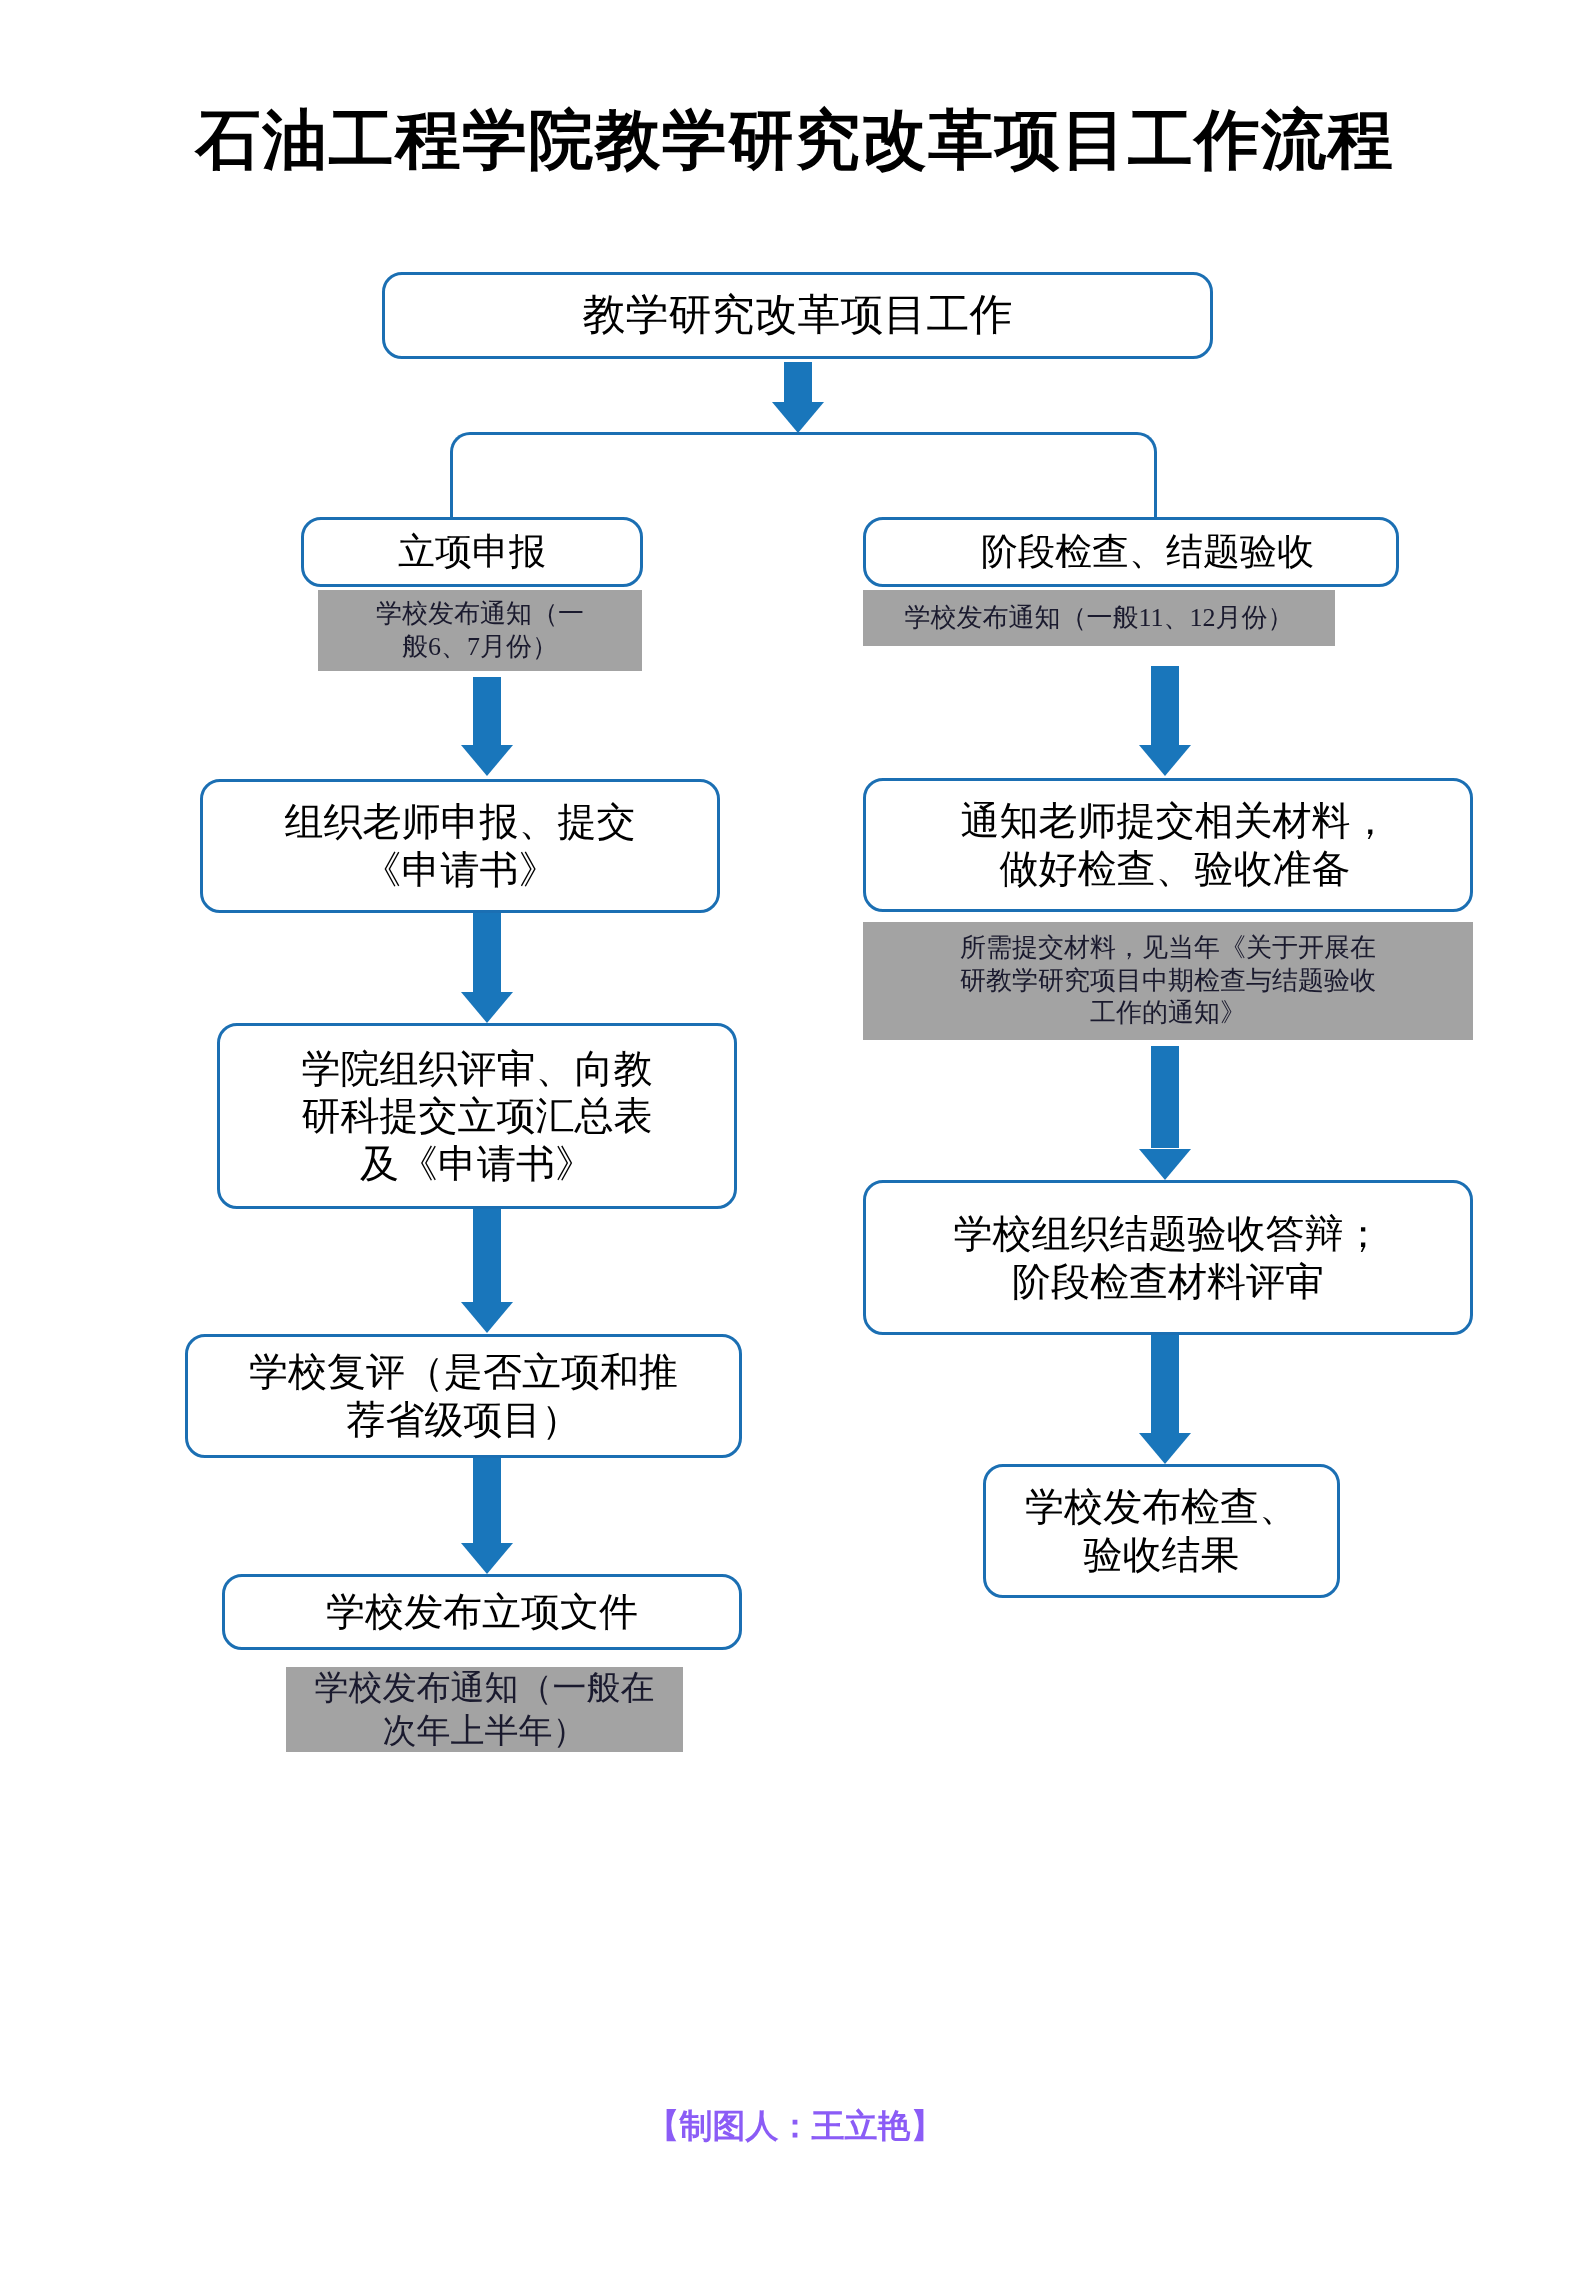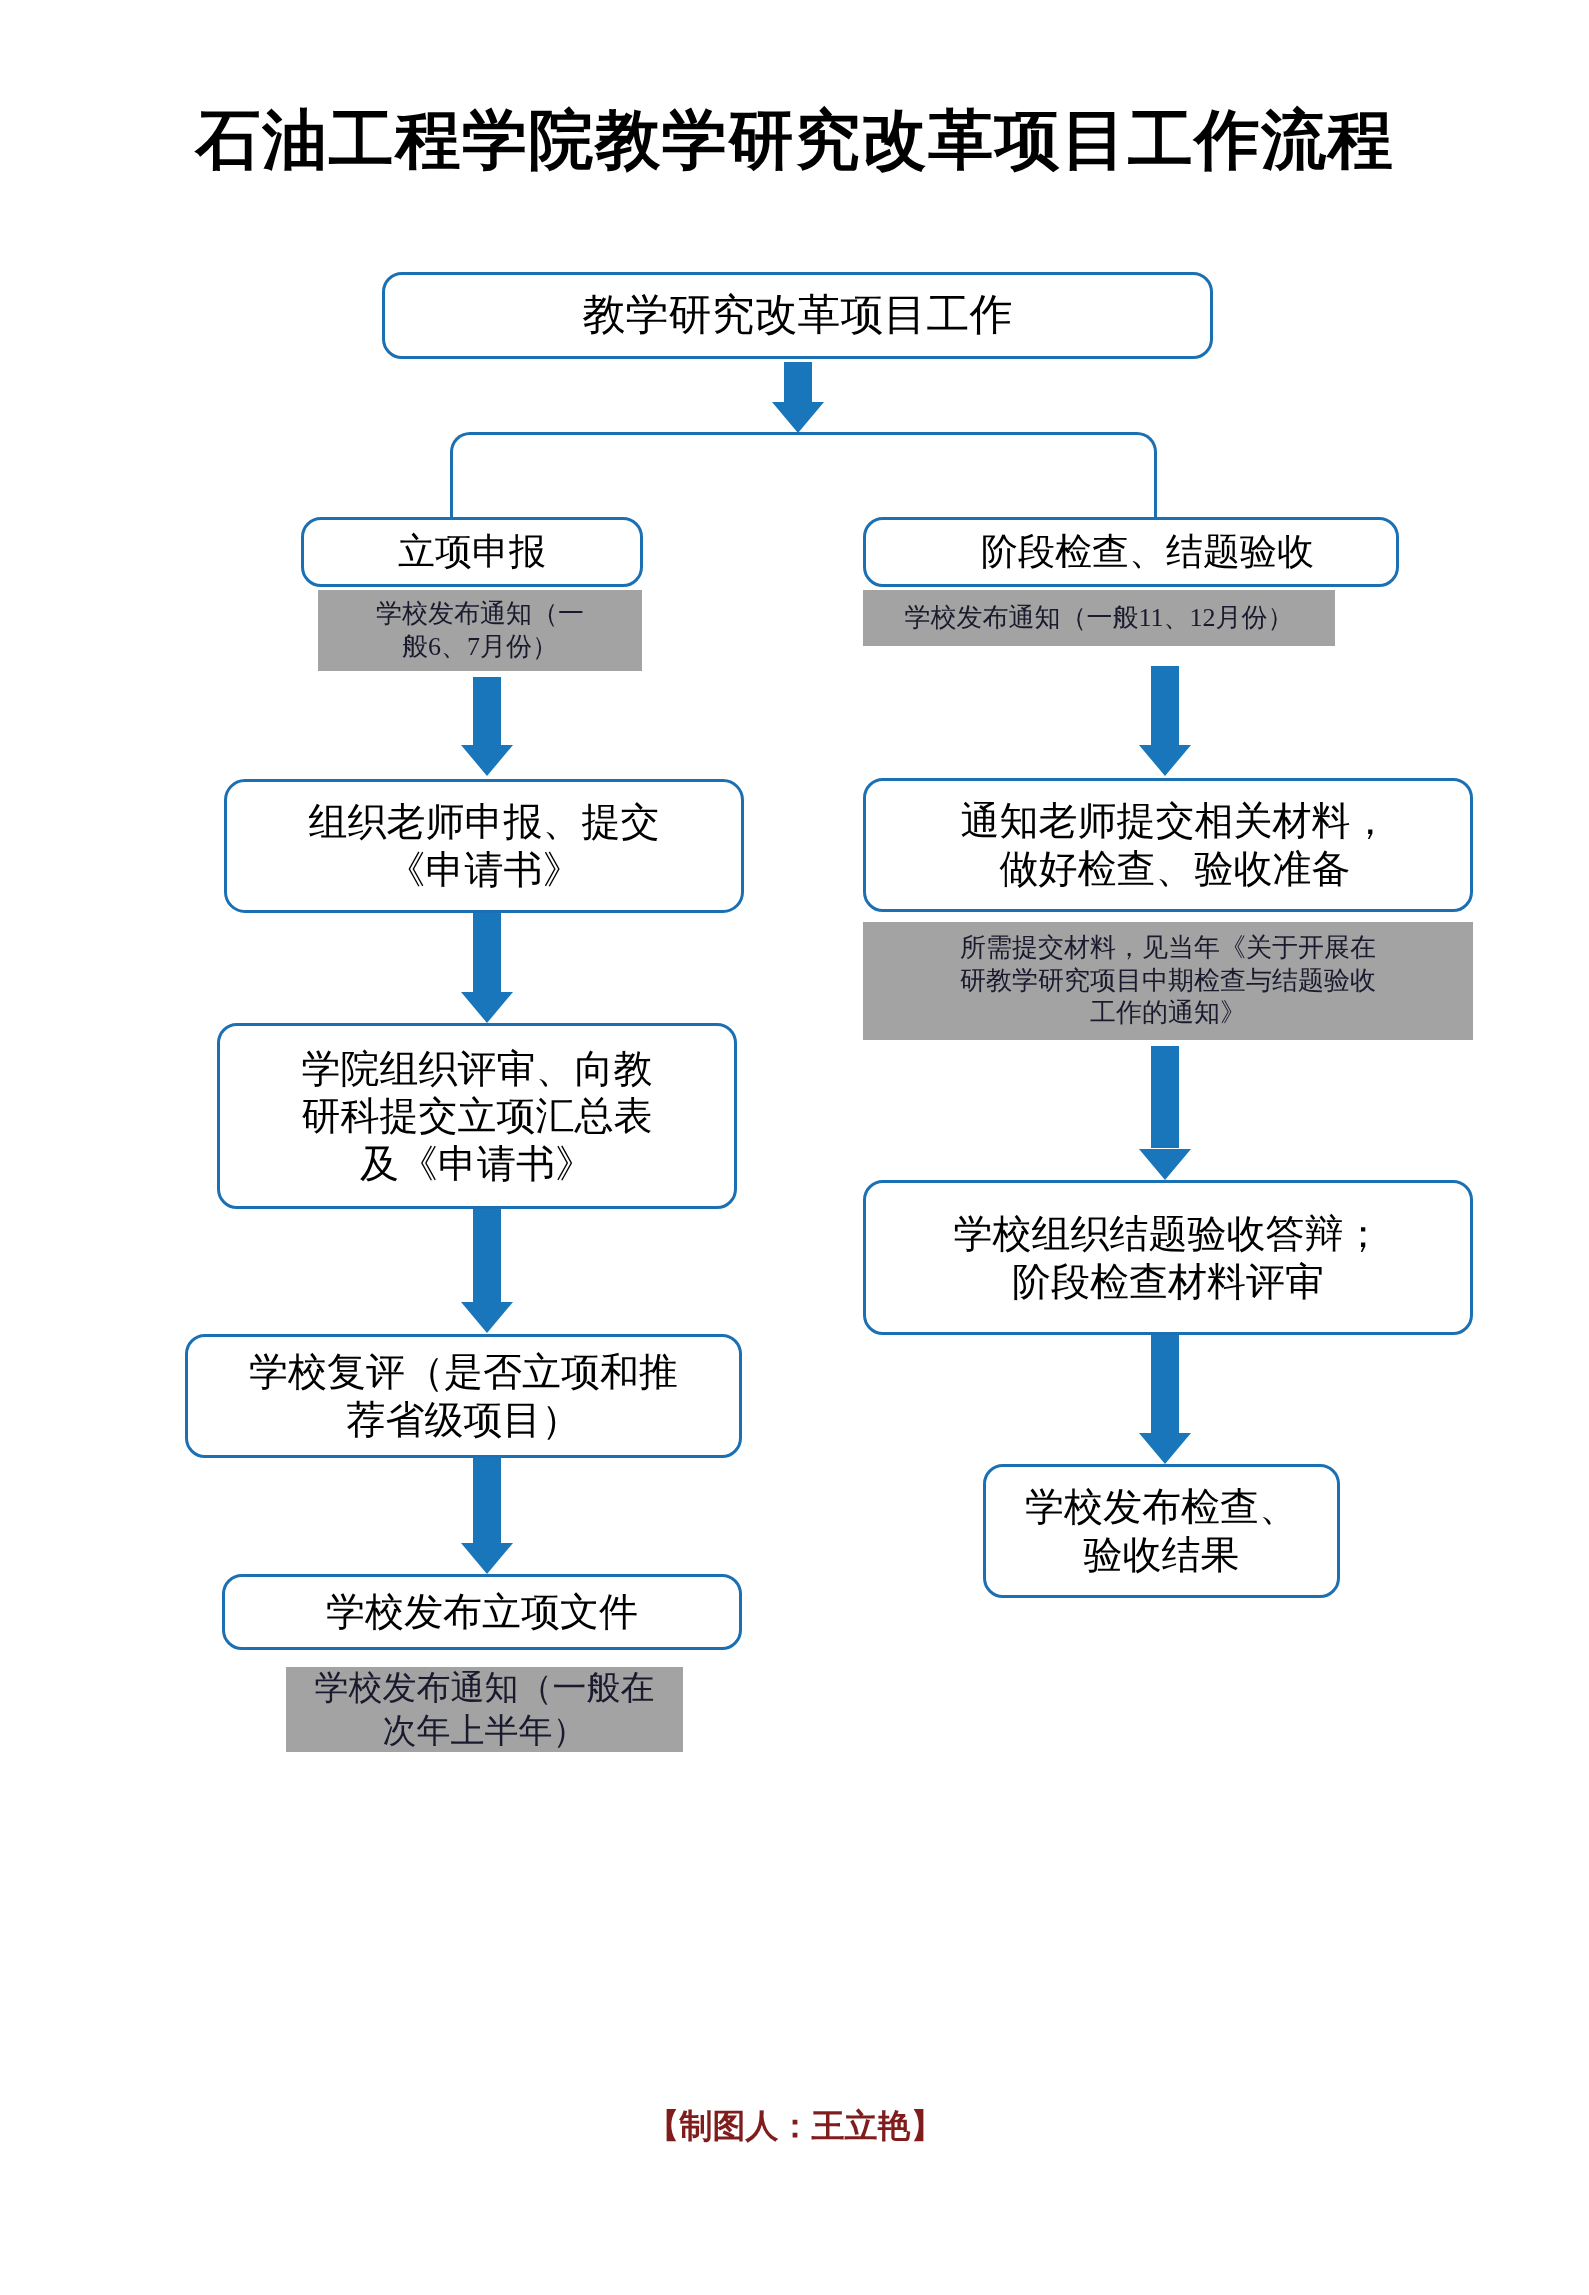--- a/index.html
+++ b/index.html
@@ -41,21 +41,21 @@
   
   .doc-footer {
     position: absolute;
     left: 0;
     top: 2104px;
     width: 1590px;
     text-align: center;
     font-family: "DejaVu Sans", "Liberation Sans", sans-serif;
     font-weight: 600;
     font-size: 33px;
-    color: #7f1d1d;
+    color: #8b5cf6;
   }
 
   
   .node {
     position: absolute;
     box-sizing: border-box;
     border: 3.1px solid #1B6FB3;
     border-radius: 20px;
     background: #ffffff;
     display: flex;
@@ -169,21 +169,21 @@
   <div class="note" style="left:318px; top:590px; width:324px; height:81px; font-size:26px;">
     <span class="note-text">学校发布通知（一
 般6、7月份）</span>
   </div>
 
   <div class="arrow" style="left:432px; top:677px; width:109px; height:99px;">
     <div class="shaft" style="width:28px; height:68px;"></div>
     <div class="head"></div>
   </div>
 
-  <div class="node" style="left:224px; top:779px; width:520px; height:134px; font-size:39px;border-radius:21px;">
+  <div class="node" style="left:200px; top:779px; width:520px; height:134px; font-size:39px;">
     <span class="node-text">组织老师申报、提交
 《申请书》</span>
   </div>
 
   <div class="arrow" style="left:432px; top:913px; width:109px; height:110px;">
     <div class="shaft" style="width:28px; height:79px;"></div>
     <div class="head"></div>
   </div>
 
   <div class="node" style="left:217px; top:1023px; width:520px; height:186px; font-size:39px;">

